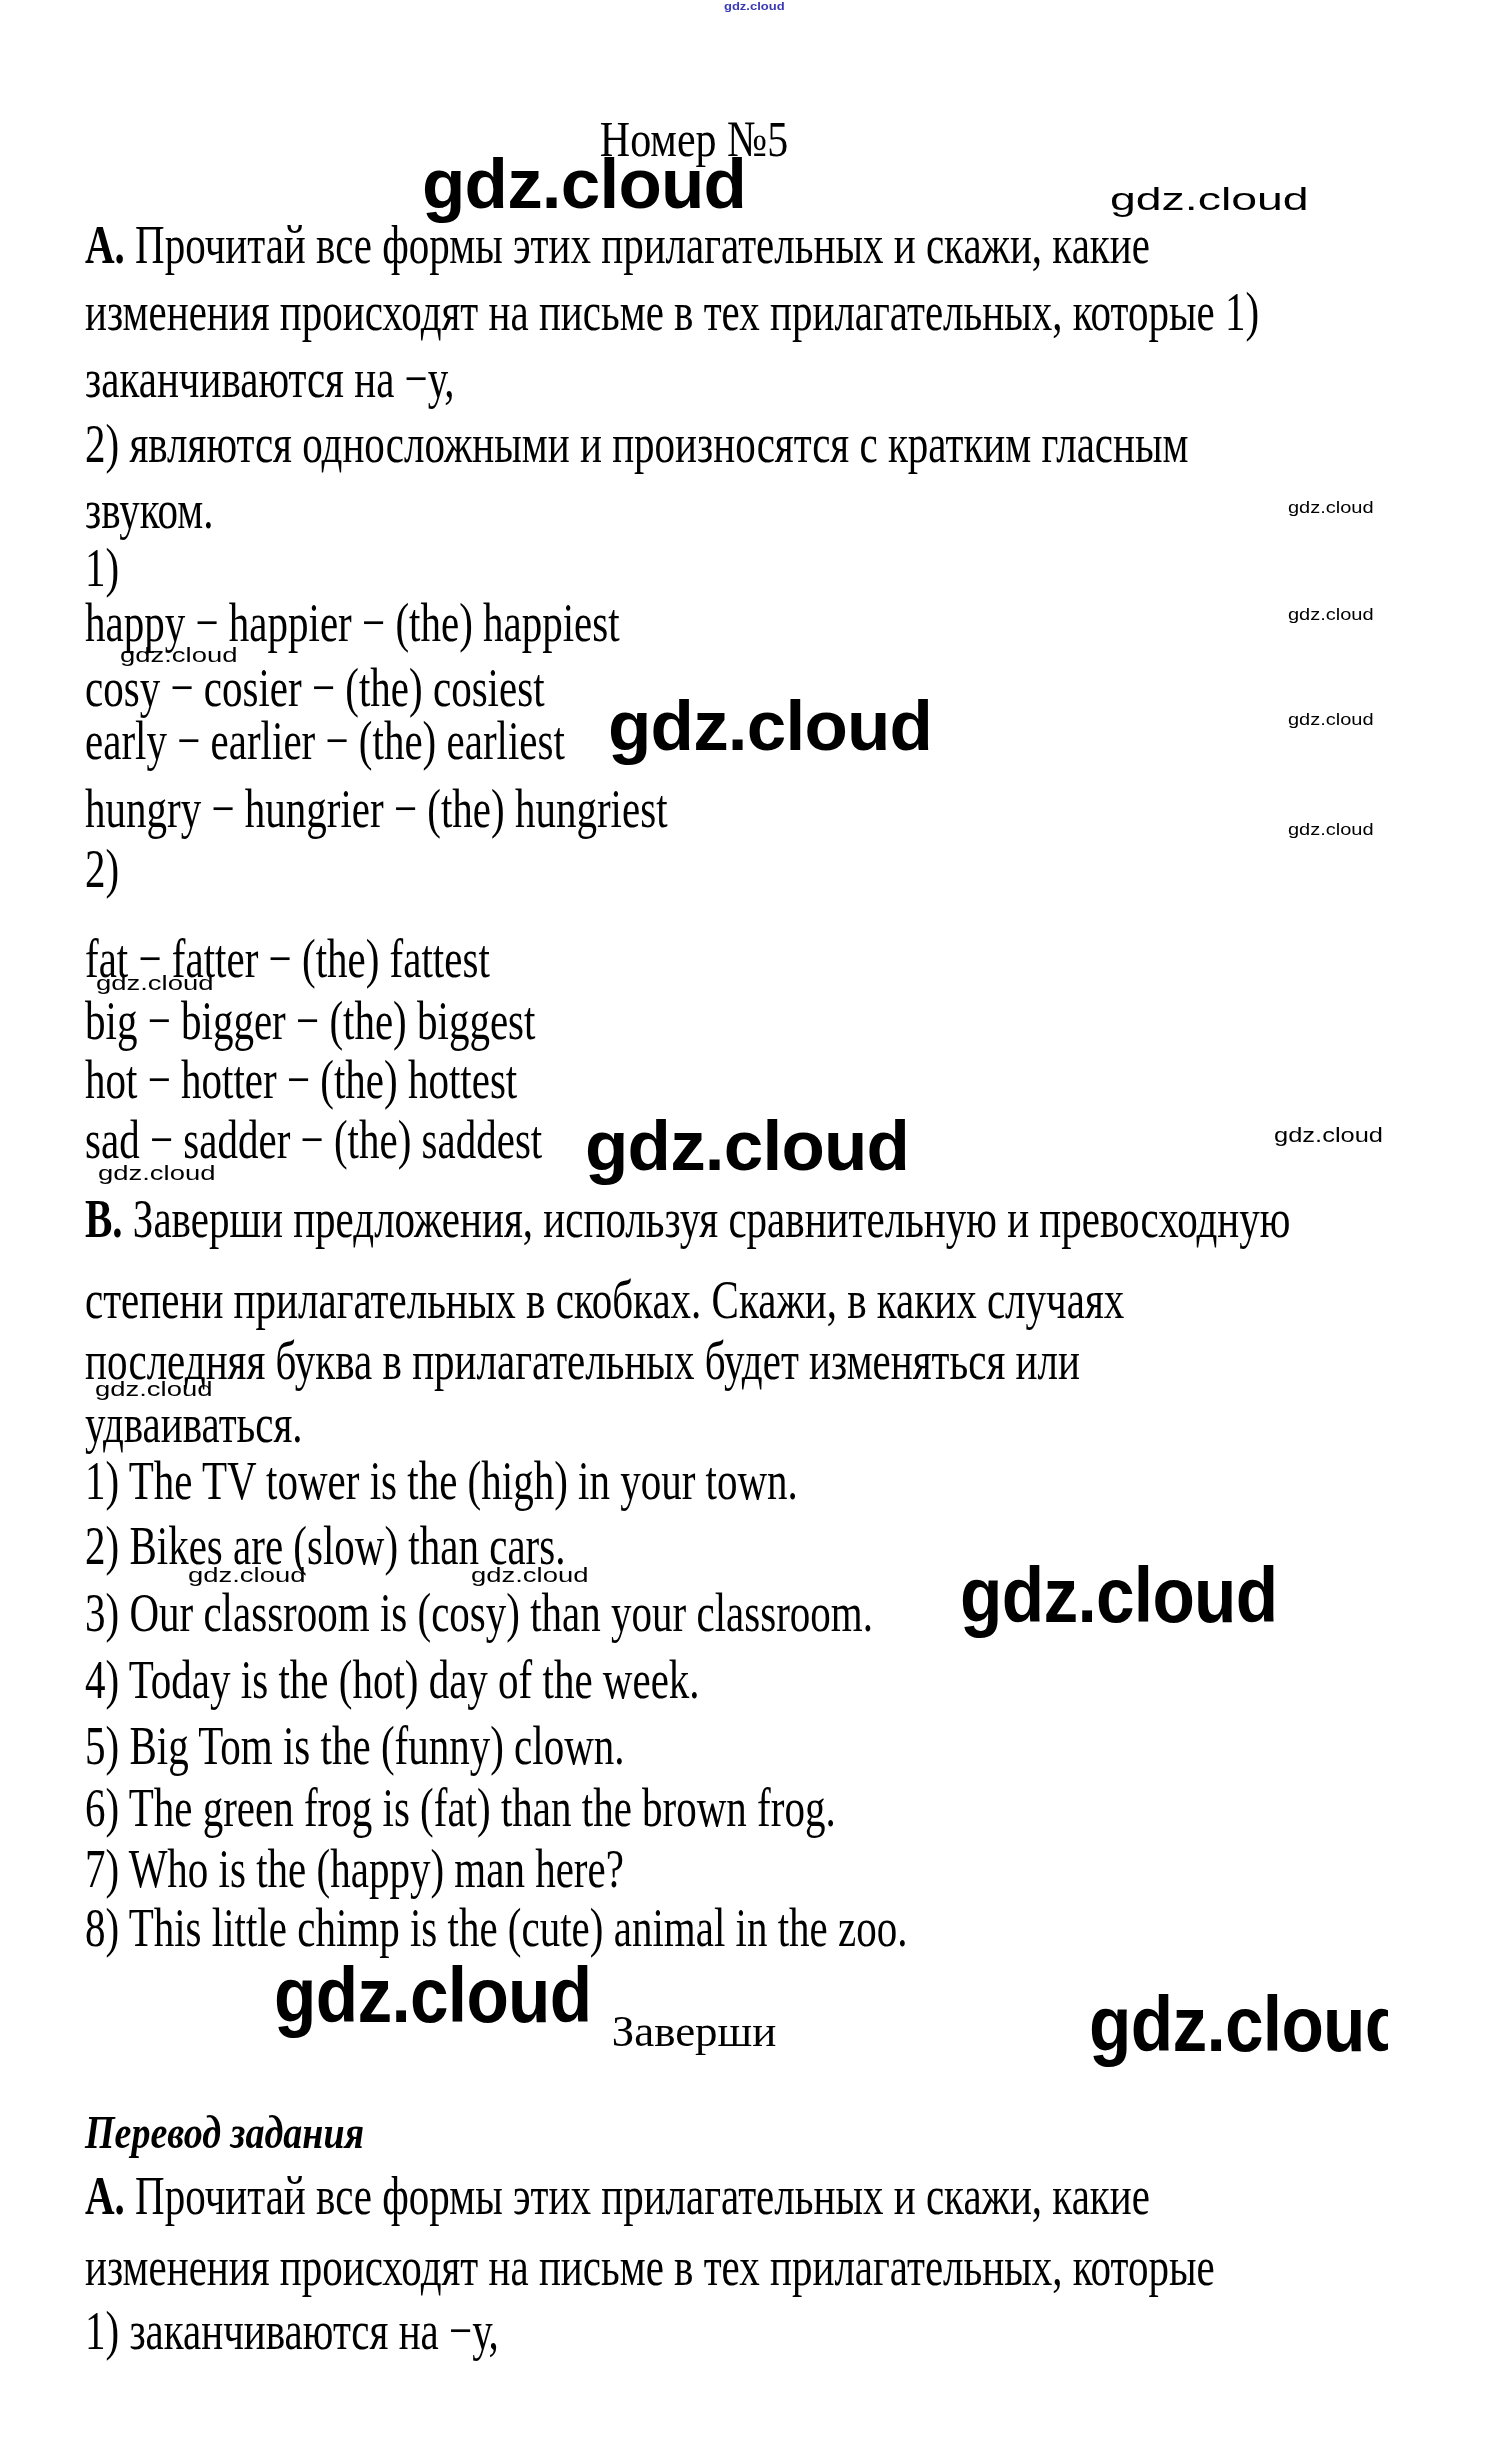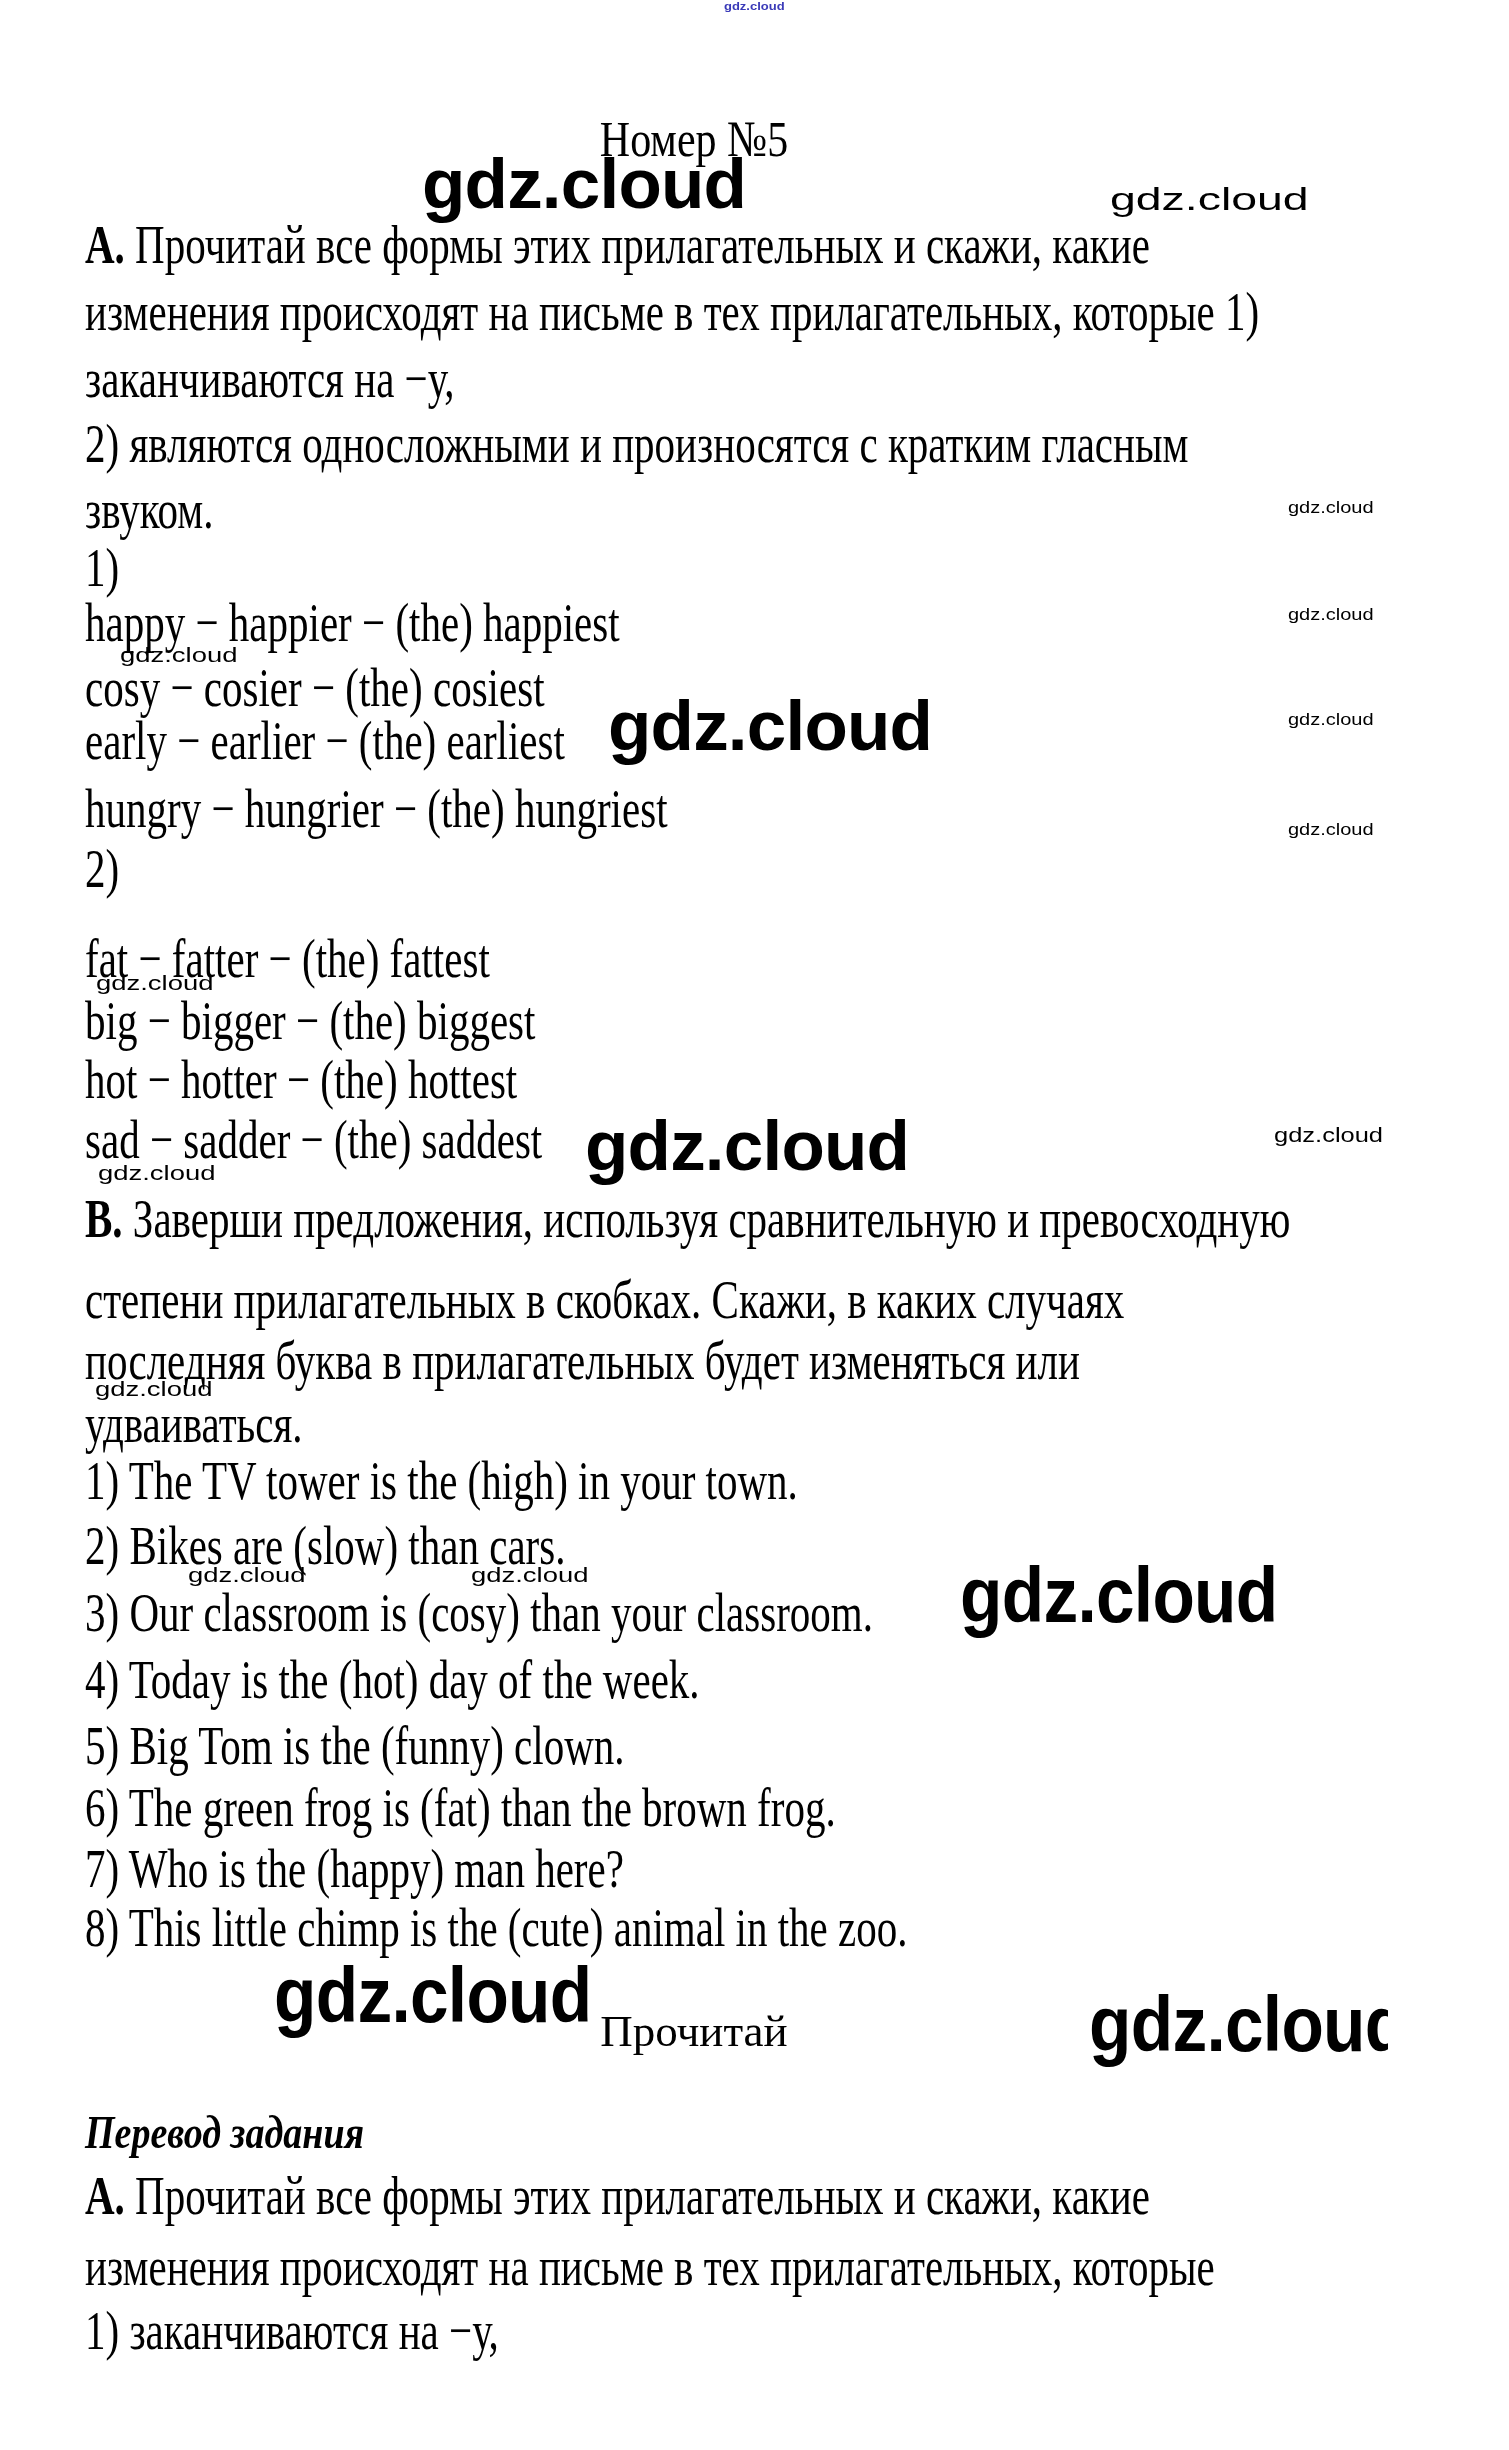--- a/index.html
+++ b/index.html
@@ -120,21 +120,21 @@
   <div class="wm wm-s" style="left:471px; top:1566px;">gdz.cloud</div>
   <div class="line" style="top:1586px;">3) Our classroom is (cosy) than your classroom.</div>
   <div class="wm wm-big squash" style="left:960px; top:1556px;">gdz.cloud</div>
   <div class="line" style="top:1653px;">4) Today is the (hot) day of the week.</div>
   <div class="line" style="top:1719px;">5) Big Tom is the (funny) clown.</div>
   <div class="line" style="top:1781px;">6) The green frog is (fat) than the brown frog.</div>
   <div class="line" style="top:1842px;">7) Who is the (happy) man here?</div>
   <div class="line" style="top:1901px;">8) This little chimp is the (cute) animal in the zoo.</div>
 
   <div class="wm wm-big squash" style="left:274px; top:1956px;">gdz.cloud</div>
-  <div class="solution-heading" style="top:2009px;">Прочитай</div>
+  <div class="solution-heading" style="top:2009px;">Заверши</div>
   <div class="wm wm-big squash" style="left:1089px; top:1985px;">gdz.cloud</div>
 
   <div class="heading-bi" style="left:85px; top:2110px;">Перевод задания</div>
   <div class="line" style="top:2169px;"><b>А.</b>&nbsp;<span>Прочитай все формы этих прилагательных и скажи, какие</span></div>
   <div class="line" style="top:2240px;">изменения происходят на письме в тех прилагательных, которые</div>
   <div class="line" style="top:2304px;">1) заканчиваются на −у,</div>
 
 </div>
 
 

